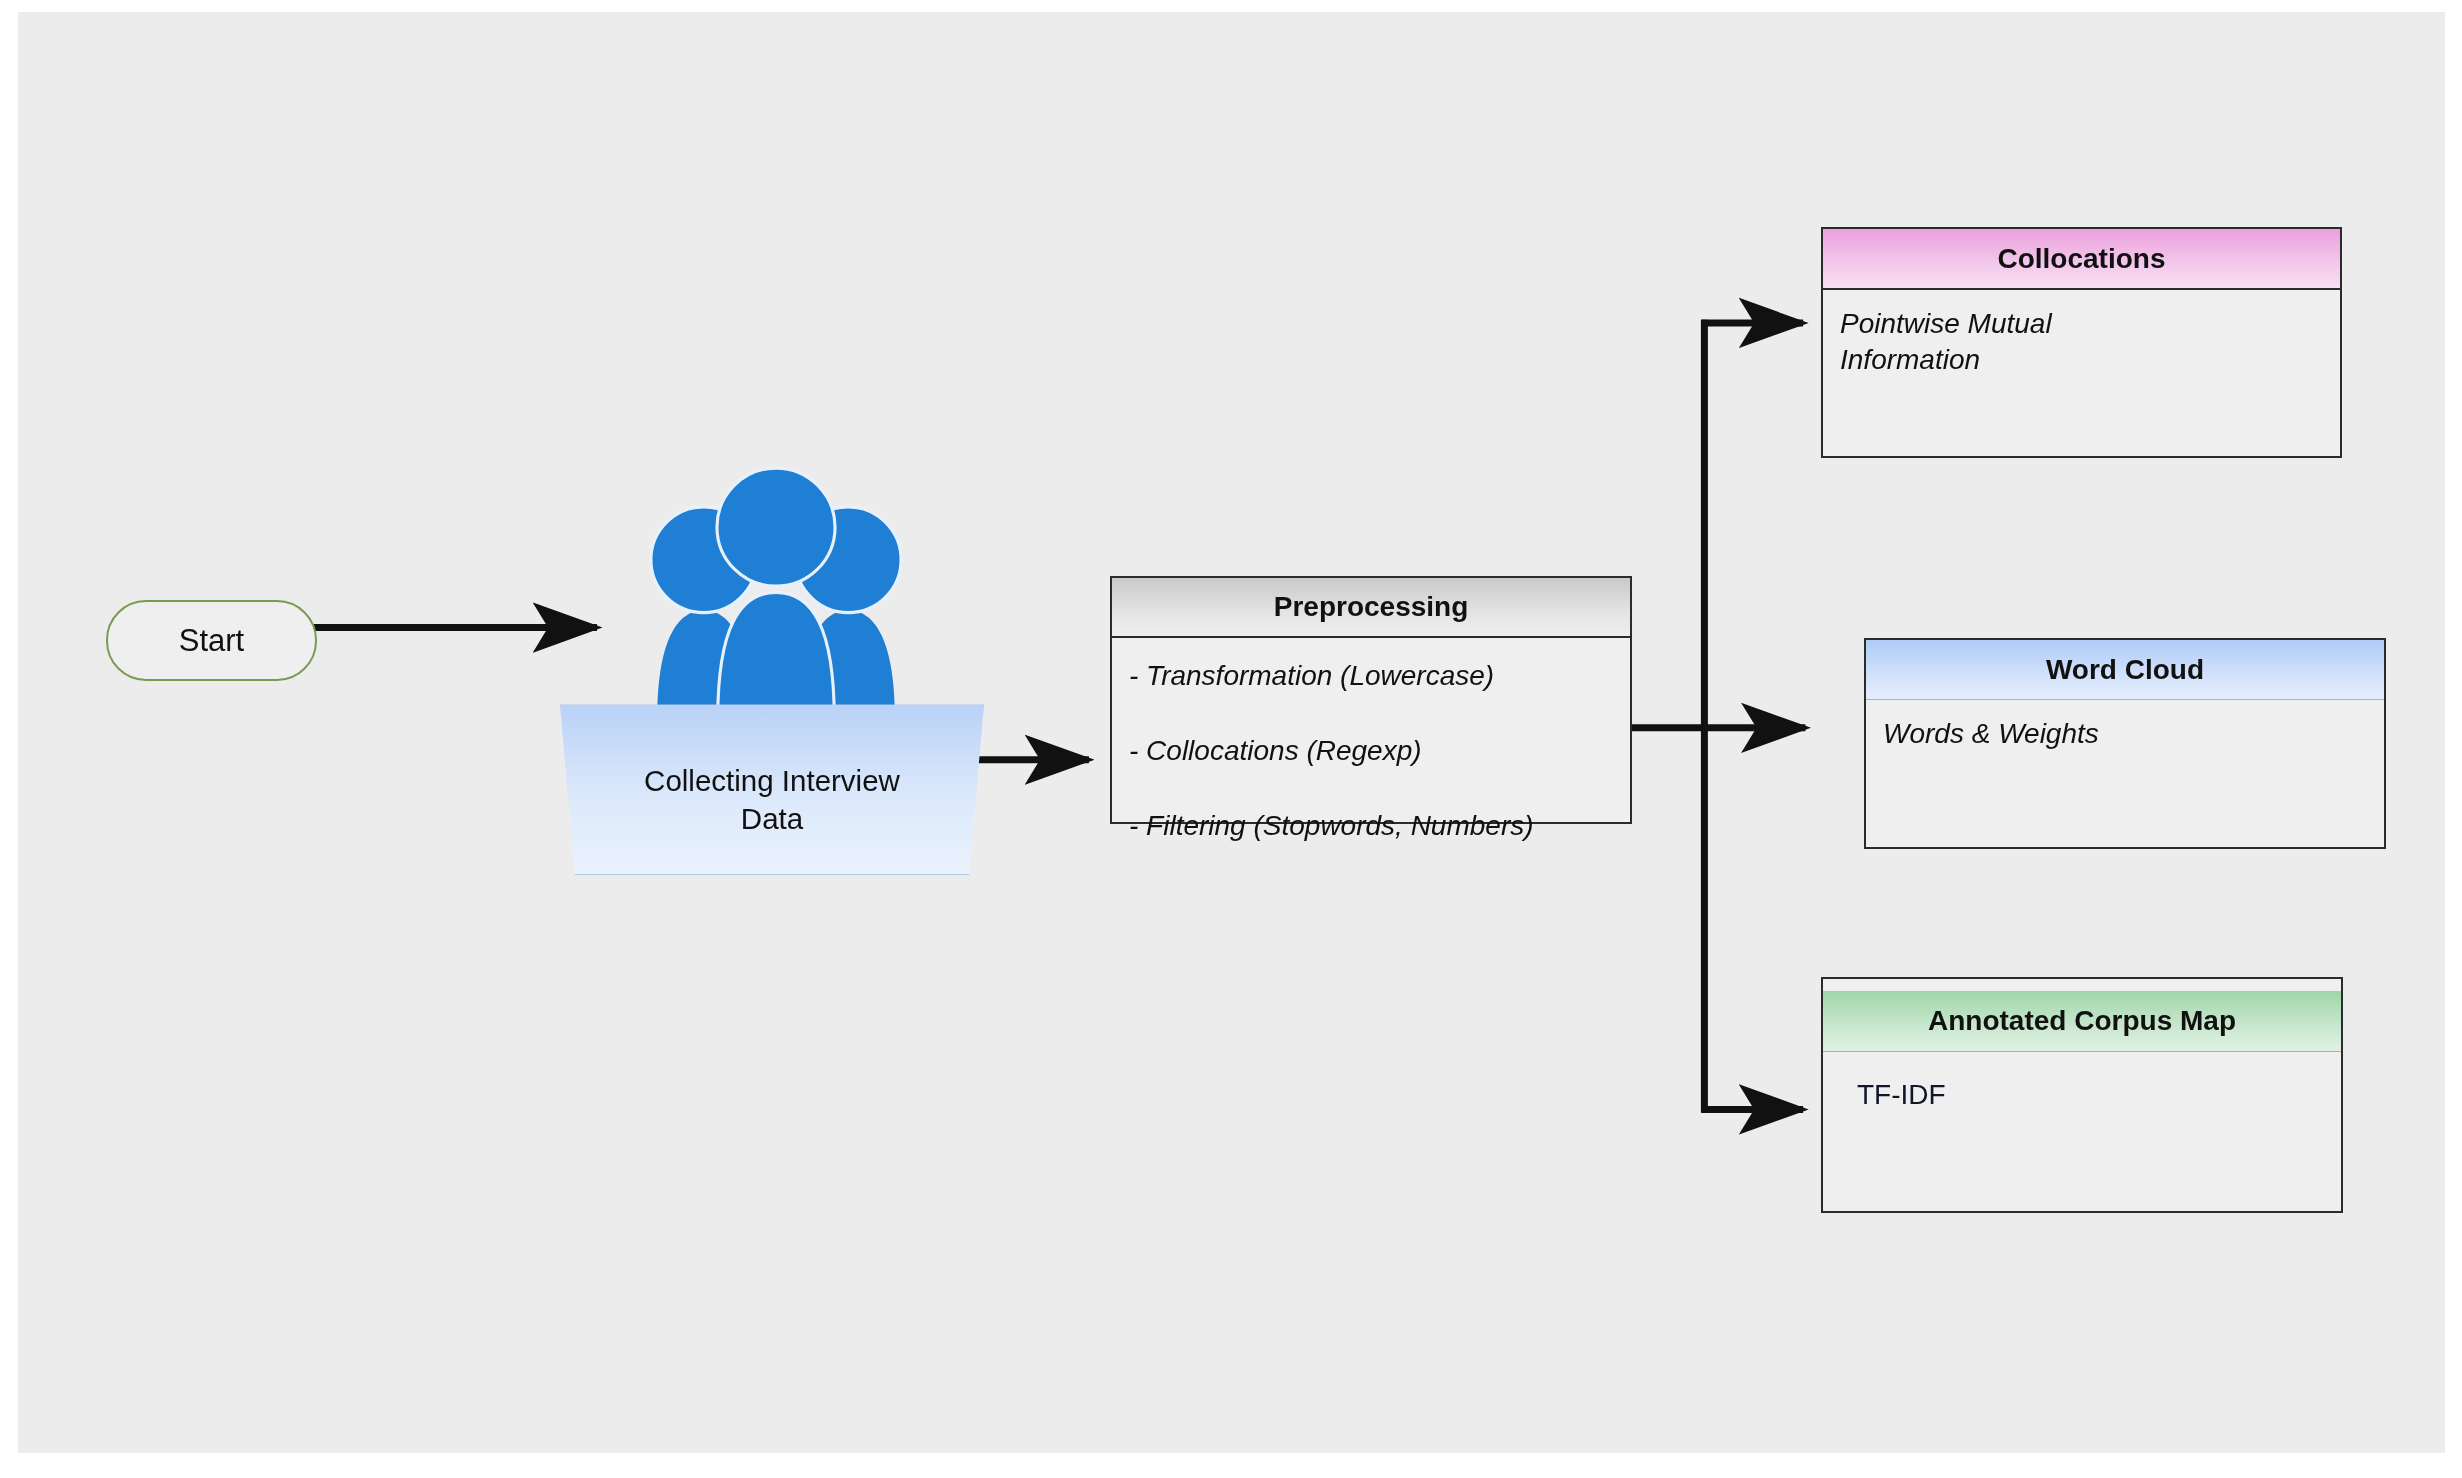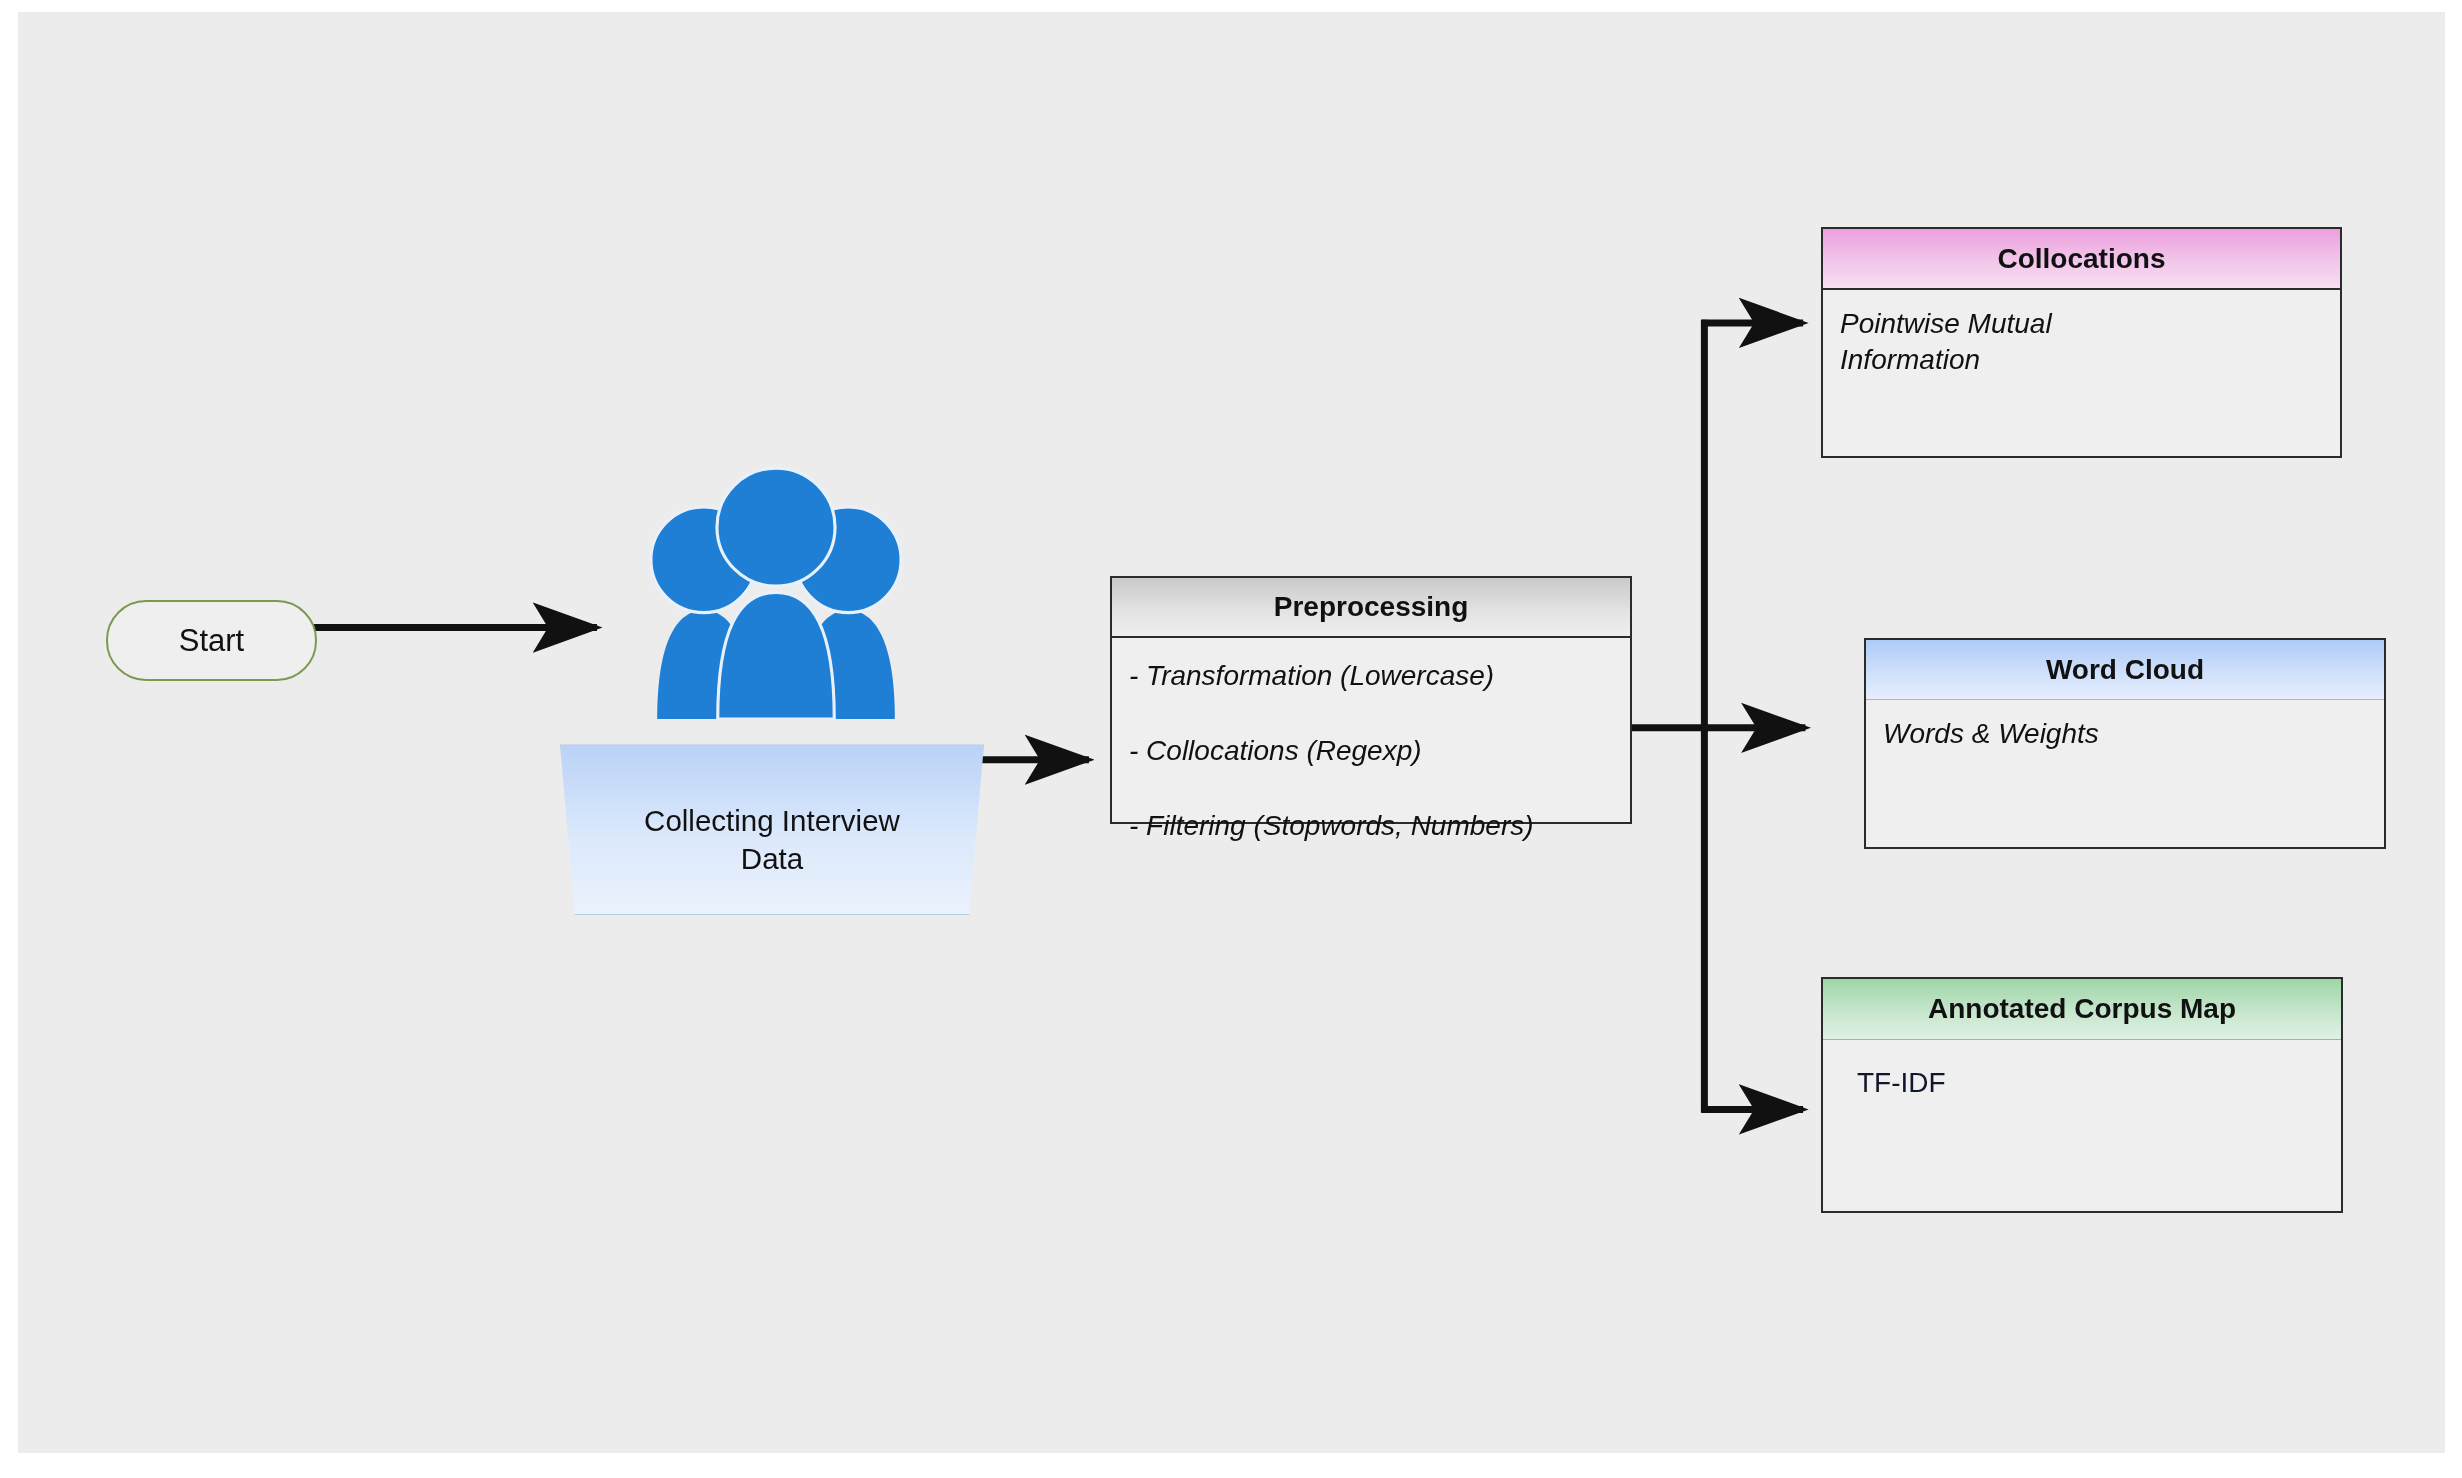--- a/index.html
+++ b/index.html
@@ -49,21 +49,21 @@
     left: 591px;
     top: 439px;
     width: 334px;
     height: 268px;
   }
   #people-icon svg { display: block; width: 100%; height: 100%; }
 
   
   #collect-node {
     left: 542px;
-    top: 732px;
+    top: 692px;
     width: 424px;
     height: 171px;
   }
   #collect-node .shape {
     position: absolute;
     inset: 0;
     background: linear-gradient(to bottom, #b9d2f7 0%, #dce9fb 55%, #eaf2fd 100%);
     border: 0.8px solid #b6c9e2;
     clip-path: polygon(0% 0%, 100% 0%, 96.5% 100%, 3.5% 100%);
   }
@@ -153,20 +153,21 @@
   #corpus-box {
     left: 1803px;
     top: 965px;
     width: 522px;
     height: 236px;
   }
   #corpus-box .box-header {
     height: 61px;
     border-bottom: 1.6px solid #8fc097;
     background: linear-gradient(to bottom, #9ed6a8 0%, #c6e6cc 55%, #e1f1e4 100%);
+    margin-top: 12px;
   }
   #corpus-box .row {
     box-sizing: border-box;
     height: 86px;
     display: flex;
     align-items: center;
     padding-left: 34px;
     font-size: 28px;
     color: #0f172a;
   }

